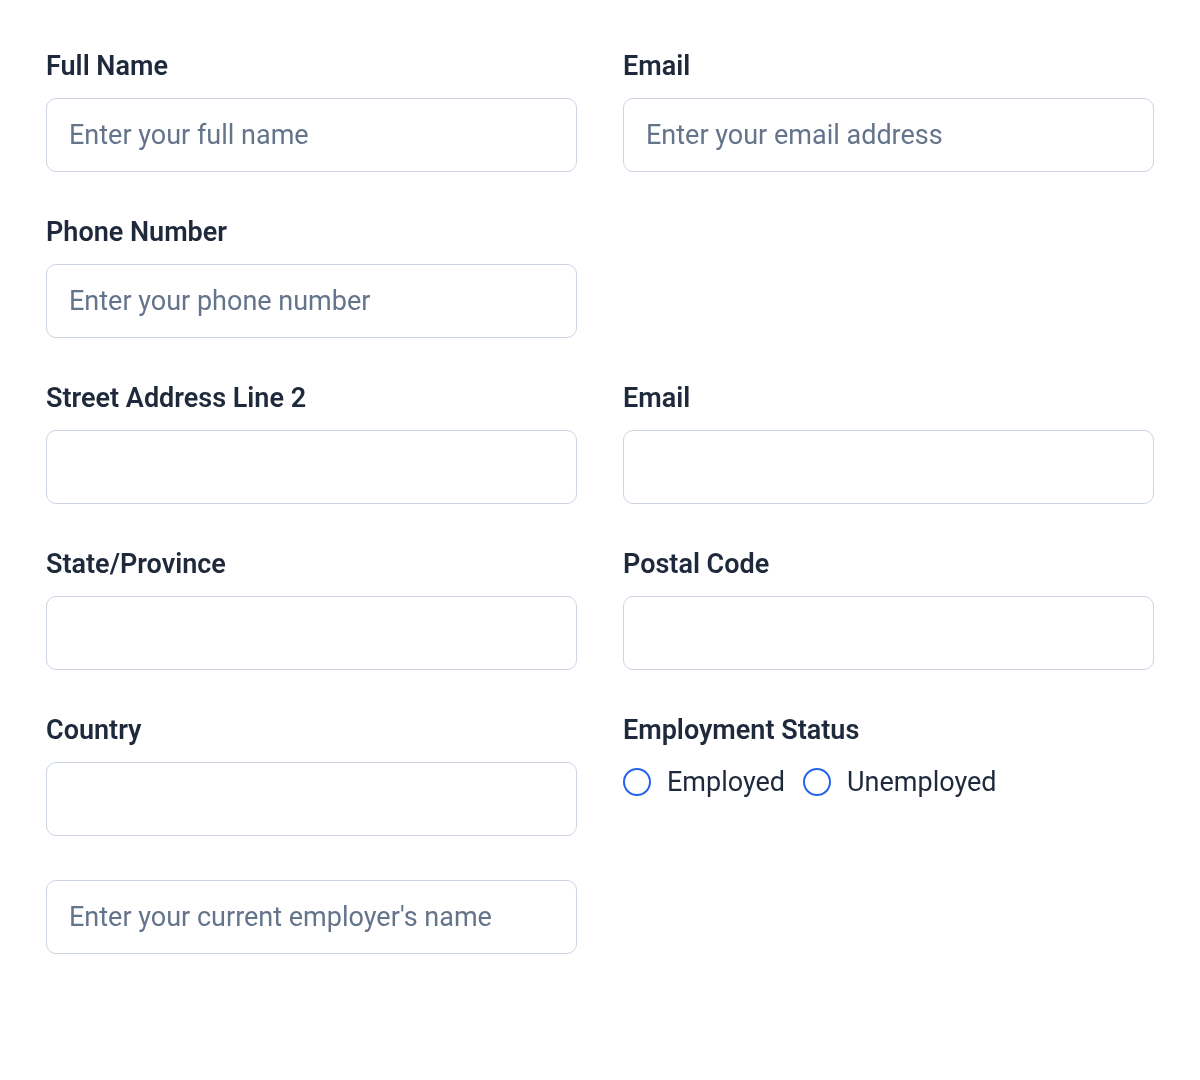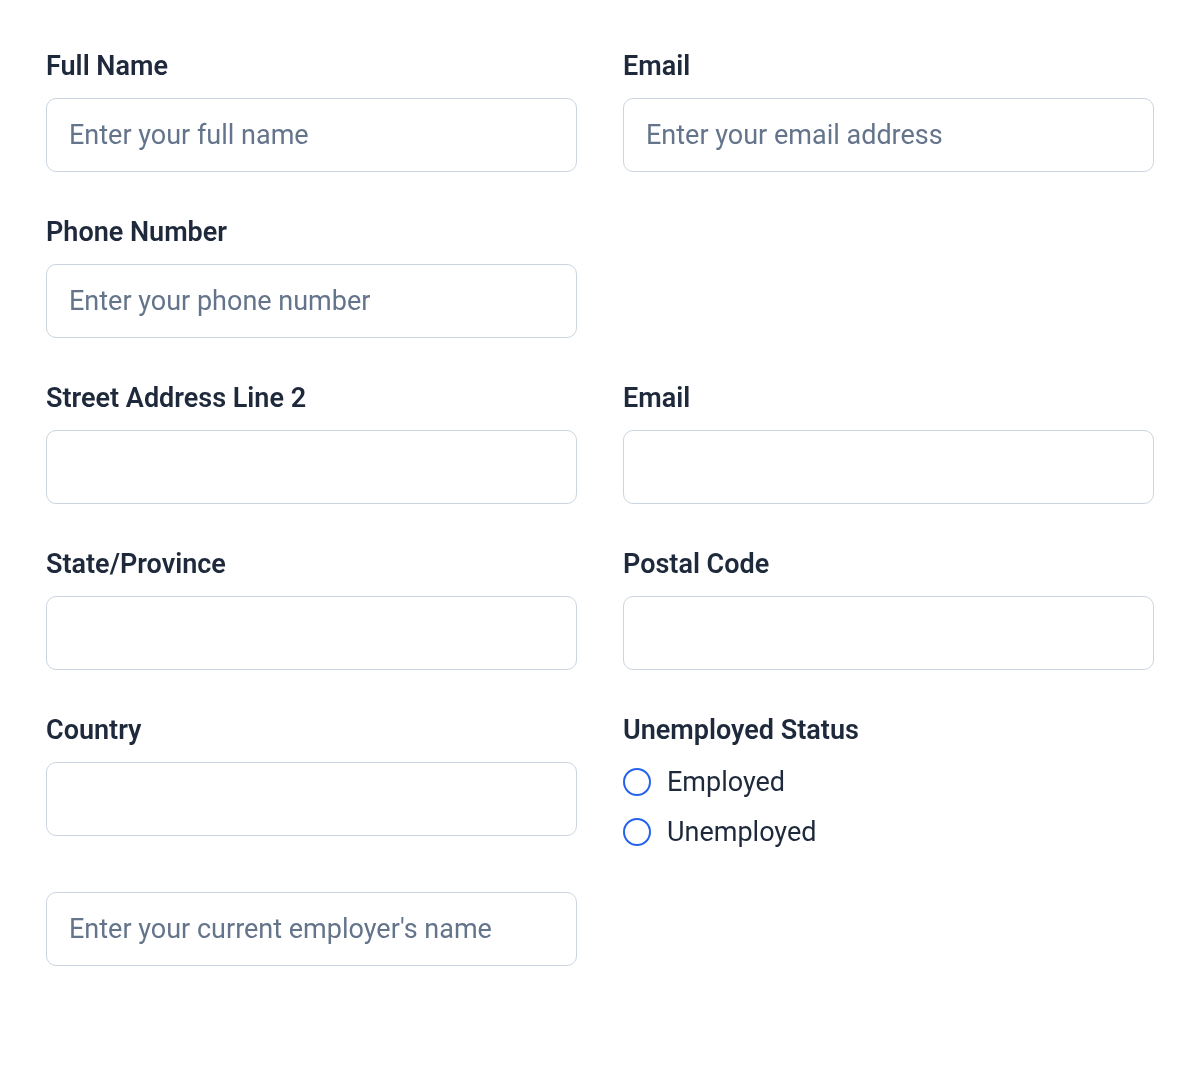--- a/index.html
+++ b/index.html
@@ -42,21 +42,21 @@
       color: #a21caf;
       background: #ffffff;
       outline: none;
       font-family: inherit;
     }
     .text-input::placeholder {
       color: #64748b;
     }
     .radio-group {
       display: flex;
-      flex-direction: column;
+      flex-direction: row;
       gap: 18px;
       margin-top: 4px;
     }
     .radio-option {
       display: flex;
       align-items: center;
       gap: 16px;
     }
     .radio-circle {
       width: 28px;
@@ -117,21 +117,21 @@
     <label class="field-label">Postal Code</label>
     <input type="text" class="text-input" placeholder="" style="">
   </div>
 
   <div class="field-group">
     <label class="field-label">Country</label>
     <input type="text" class="text-input" placeholder="" style="">
   </div>
 
   <div class="field-group">
-    <label class="field-label">Unemployed Status</label>
+    <label class="field-label">Employment Status</label>
     <div class="radio-group">
       <div class="radio-option">
         <span class="radio-circle"></span>
         <span class="radio-label">Employed</span>
       </div>
       <div class="radio-option">
         <span class="radio-circle"></span>
         <span class="radio-label">Unemployed</span>
       </div>
     </div>

